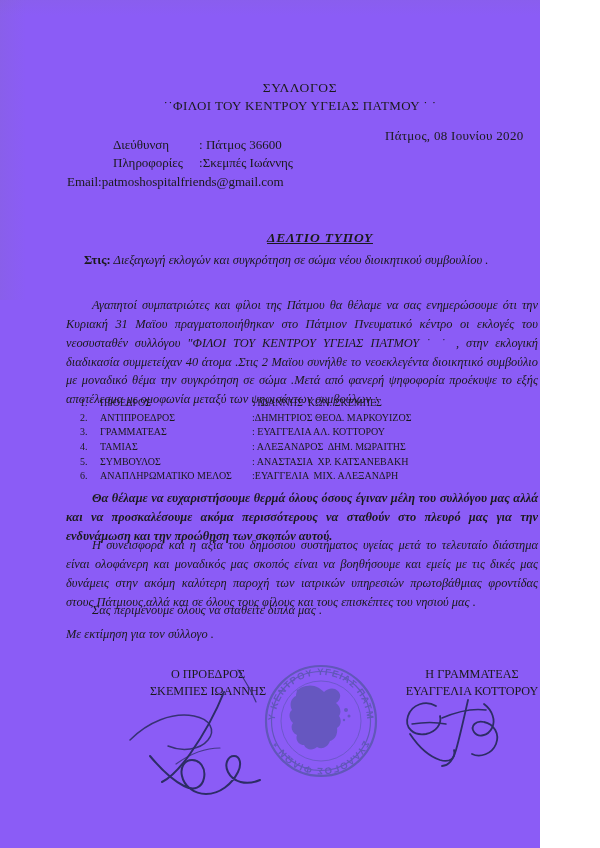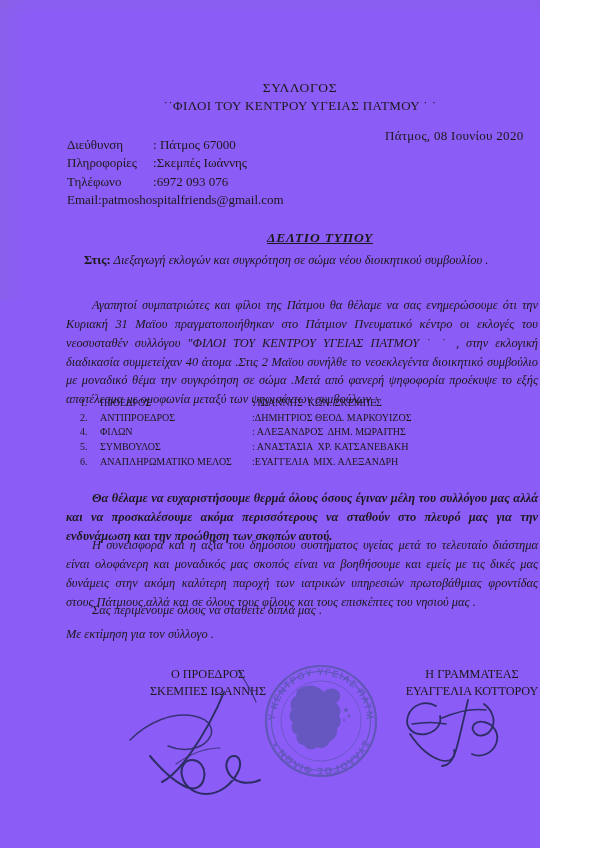--- a/index.html
+++ b/index.html
@@ -63,20 +63,21 @@
     left: 67px;
     font-size: 13px;
     line-height: 1.42;
   }
   .contact-row {
     white-space: pre;
   }
   .contact-label {
     display: inline-block;
     width: 86px;
+    margin-left: 46px;
   }
 
   .press-title {
     position: absolute;
     top: 230px;
     left: 0;
     width: 600px;
     text-align: center;
     font-size: 13.5px;
     font-weight: bold;
@@ -206,36 +207,36 @@
   <div class="scan-shadow-top"></div>
 
   <div class="org-block">
     <div class="org-line1">ΣΥΛΛΟΓΟΣ</div>
     <div class="org-line2">˙˙ΦΙΛΟΙ ΤΟΥ ΚΕΝΤΡΟΥ ΥΓΕΙΑΣ ΠΑΤΜΟΥ ˙ ˙</div>
   </div>
 
   <div class="date-line">Πάτμος, 08 Ιουνίου   2020</div>
 
   <div class="contact-block">
-    <div class="contact-row"><span class="contact-label">Διεύθυνση</span><span>: </span><span>Πάτμος 67000</span></div>
+    <div class="contact-row"><span class="contact-label">Διεύθυνση</span><span>: </span><span>Πάτμος 36600</span></div>
     <div class="contact-row"><span class="contact-label">Πληροφορίες</span><span>:</span><span>Σκεμπές Ιωάννης</span></div>
-    <div class="contact-row"><span class="contact-label">Τηλέφωνο</span><span>:</span><span>6972 093 076</span></div>
     <div class="contact-row"><span>Email:</span><span>patmoshospitalfriends@gmail.com</span></div>
   </div>
 
   <div class="press-title">ΔΕΛΤΙΟ ΤΥΠΟΥ</div>
 
   <div class="subject-line"><b>Στις:</b><span> Διεξαγωγή εκλογών και συγκρότηση σε σώμα νέου διοικητικού  συμβουλίου .</span></div>
 
   <div class="body-para indent" id="para-elections">Αγαπητοί συμπατριώτες και φίλοι της Πάτμου θα θέλαμε να σας  ενημερώσουμε  ότι την Κυριακή 31 Μαϊου πραγματοποιήθηκαν στο Πάτμιον Πνευματικό κέντρο οι εκλογές του νεοσυσταθέν συλλόγου "ΦΙΛΟΙ ΤΟΥ ΚΕΝΤΡΟΥ ΥΓΕΙΑΣ ΠΑΤΜΟΥ ˙ ˙ , στην εκλογική διαδικασία συμμετείχαν 40 άτομα .Στις 2 Μαϊου συνήλθε το νεοεκλεγέντα διοικητικό συμβούλιο με μοναδικό θέμα την συγκρότηση σε σώμα .Μετά από φανερή ψηφοφορία προέκυψε το εξής αποτέλεσμα με ομοφωνία μεταξύ των ψηφισάντων συμβούλων :</div>
 
   <div class="officers">
     <div class="officer-row"><span class="officer-num">1.</span><span class="officer-role">ΠΡΟΕΔΡΟΣ</span><span class="officer-name">: ΙΩΑΝΝΗΣ  ΚΩΝ. ΣΚΕΜΠΕΣ</span></div>
     <div class="officer-row"><span class="officer-num">2.</span><span class="officer-role">ΑΝΤΙΠΡΟΕΔΡΟΣ</span><span class="officer-name">:ΔΗΜΗΤΡΙΟΣ ΘΕΟΔ. ΜΑΡΚΟΥΙΖΟΣ</span></div>
-    <div class="officer-row"><span class="officer-num">4.</span><span class="officer-role">ΦΙΛΩΝ</span><span class="officer-name">: ΑΛΕΞΑΝΔΡΟΣ  ΔΗΜ. ΜΩΡΑΙΤΗΣ</span></div>
+    <div class="officer-row"><span class="officer-num">3.</span><span class="officer-role">ΓΡΑΜΜΑΤΕΑΣ</span><span class="officer-name">: ΕΥΑΓΓΕΛΙΑ ΑΛ. ΚΟΤΤΟΡΟΥ</span></div>
+    <div class="officer-row"><span class="officer-num">4.</span><span class="officer-role">ΤΑΜΙΑΣ</span><span class="officer-name">: ΑΛΕΞΑΝΔΡΟΣ  ΔΗΜ. ΜΩΡΑΙΤΗΣ</span></div>
     <div class="officer-row"><span class="officer-num">5.</span><span class="officer-role">ΣΥΜΒΟΥΛΟΣ</span><span class="officer-name">: ΑΝΑΣΤΑΣΙΑ  ΧΡ. ΚΑΤΣΑΝΕΒΑΚΗ</span></div>
     <div class="officer-row"><span class="officer-num">6.</span><span class="officer-role">ΑΝΑΠΛΗΡΩΜΑΤΙΚΟ ΜΕΛΟΣ</span><span class="officer-name">:ΕΥΑΓΓΕΛΙΑ  ΜΙΧ. ΑΛΕΞΑΝΔΡΗ</span></div>
   </div>
 
   <div class="body-para indent" id="para-thanks">Θα θέλαμε να ευχαριστήσουμε θερμά  όλους όσους  έγιναν μέλη του συλλόγου μας αλλά και να προσκαλέσουμε ακόμα περισσότερους να σταθούν στο πλευρό μας για την ενδυνάμωση και την προώθηση των σκοπών αυτού.</div>
   <div class="body-para indent" id="para-await">Σας περιμένουμε όλους να σταθείτε δίπλα μας .</div>
   <div class="body-para indent" id="para-value">Η συνεισφορά και η αξία του δημόσιου συστήματος υγείας μετά το τελευταίο διάστημα είναι ολοφάνερη και μοναδικός μας σκοπός είναι να βοηθήσουμε και εμείς με τις δικές μας δυνάμεις στην ακόμη καλύτερη παροχή των ιατρικών υπηρεσιών πρωτοβάθμιας φροντίδας στους Πάτμιους αλλά και σε όλους τους φίλους και τους επισκέπτες του νησιού μας .</div>
   <div class="body-para" id="para-regards">Με εκτίμηση για τον σύλλογο .</div>
 
   <div class="sign-block" id="sign-president">

